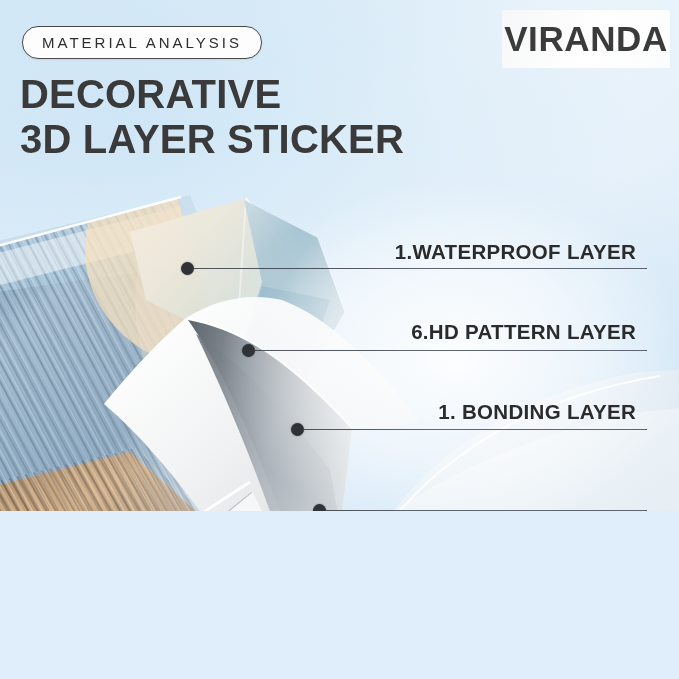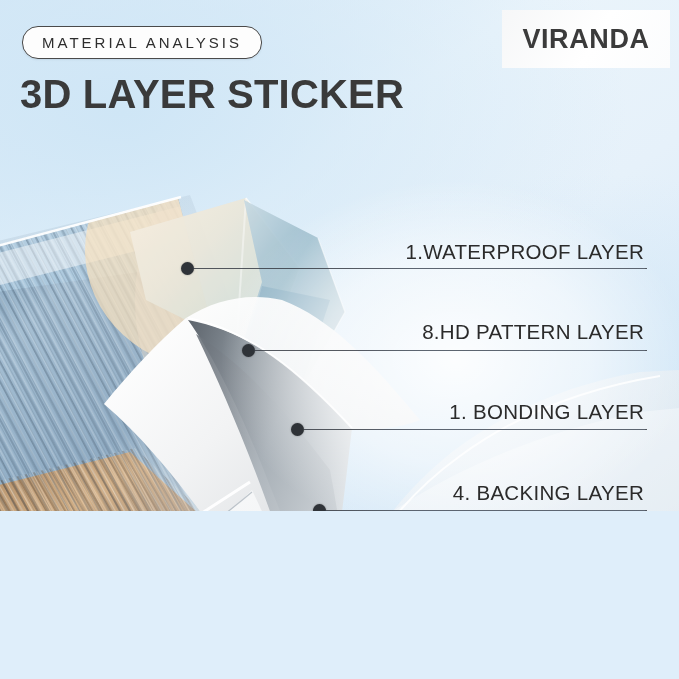--- a/index.html
+++ b/index.html
@@ -39,26 +39,26 @@
     letter-spacing:0.2px;
   }
   .title .l2{display:block;}
   .brandbox{
     position:absolute;left:502px;top:10px;width:168px;height:58px;
     background:linear-gradient(120deg,#f6f7f8 0%,#ffffff 55%,#fbfcfd 100%);
     display:flex;align-items:center;justify-content:center;
     box-shadow:0 0 0 0 rgba(0,0,0,0);
   }
   .brandbox span{
-    font-size:27px;font-weight:bold;color:#3b3b3b;letter-spacing:0.6px;
+    font-size:35px;font-weight:bold;color:#3b3b3b;letter-spacing:0.6px;
   }
   
   .label{
-    position:absolute;right:35px;width:300px;text-align:right;
-    color:#2b2b2b;font-size:20.5px;font-weight:normal;letter-spacing:0.3px;
+    position:absolute;right:43px;width:300px;text-align:right;
+    color:#2b2b2b;font-size:20.5px;font-weight:bold;letter-spacing:0.3px;
     white-space:nowrap;
   }
   .label .txt{display:inline-block;padding-bottom:4px;}
   .rule{
     position:absolute;height:1px;
     background:linear-gradient(90deg,rgba(110,120,130,0) 0%,rgba(95,105,118,.75) 22%,rgba(95,105,118,.8) 100%);
   }
   
   .leader{position:absolute;height:1px;background:rgba(55,60,68,.85);}
   .dot{
@@ -246,20 +246,21 @@
     </svg>
   </div>
 
   <div class="halo"></div>
 
   <div class="badge">
     <span>MATERIAL ANALYSIS</span>
   </div>
 
   <div class="title">
+    <span class="l1">DECORATIVE</span>
     <span class="l2">3D LAYER STICKER</span>
   </div>
 
   <div class="brandbox">
     <span>VIRANDA</span>
   </div>
 
   <div class="dot" style="left:181px;top:262px;"></div>
   <div class="leader" style="left:193px;top:268px;width:454px;"></div>
 
@@ -271,27 +272,24 @@
 
   <div class="dot" style="left:313px;top:504px;"></div>
   <div class="leader" style="left:325px;top:510px;width:322px;"></div>
 
   <div class="label" style="top:240px;">
     <span class="txt">1.WATERPROOF LAYER</span>
   </div>
   <div class="rule" style="left:347px;top:268px;width:298px;"></div>
 
   <div class="label" style="top:320px;">
-    <span class="txt">8.HD PATTERN LAYER</span>
+    <span class="txt">6.HD PATTERN LAYER</span>
   </div>
   <div class="rule" style="left:347px;top:350px;width:298px;"></div>
 
   <div class="label" style="top:400px;">
     <span class="txt">1. BONDING LAYER</span>
   </div>
   <div class="rule" style="left:347px;top:429px;width:298px;"></div>
 
-  <div class="label" style="top:481px;">
-    <span class="txt">4. BACKING LAYER</span>
-  </div>
   <div class="rule" style="left:347px;top:510px;width:298px;"></div>
 
 </div>
 
 </body></html>

